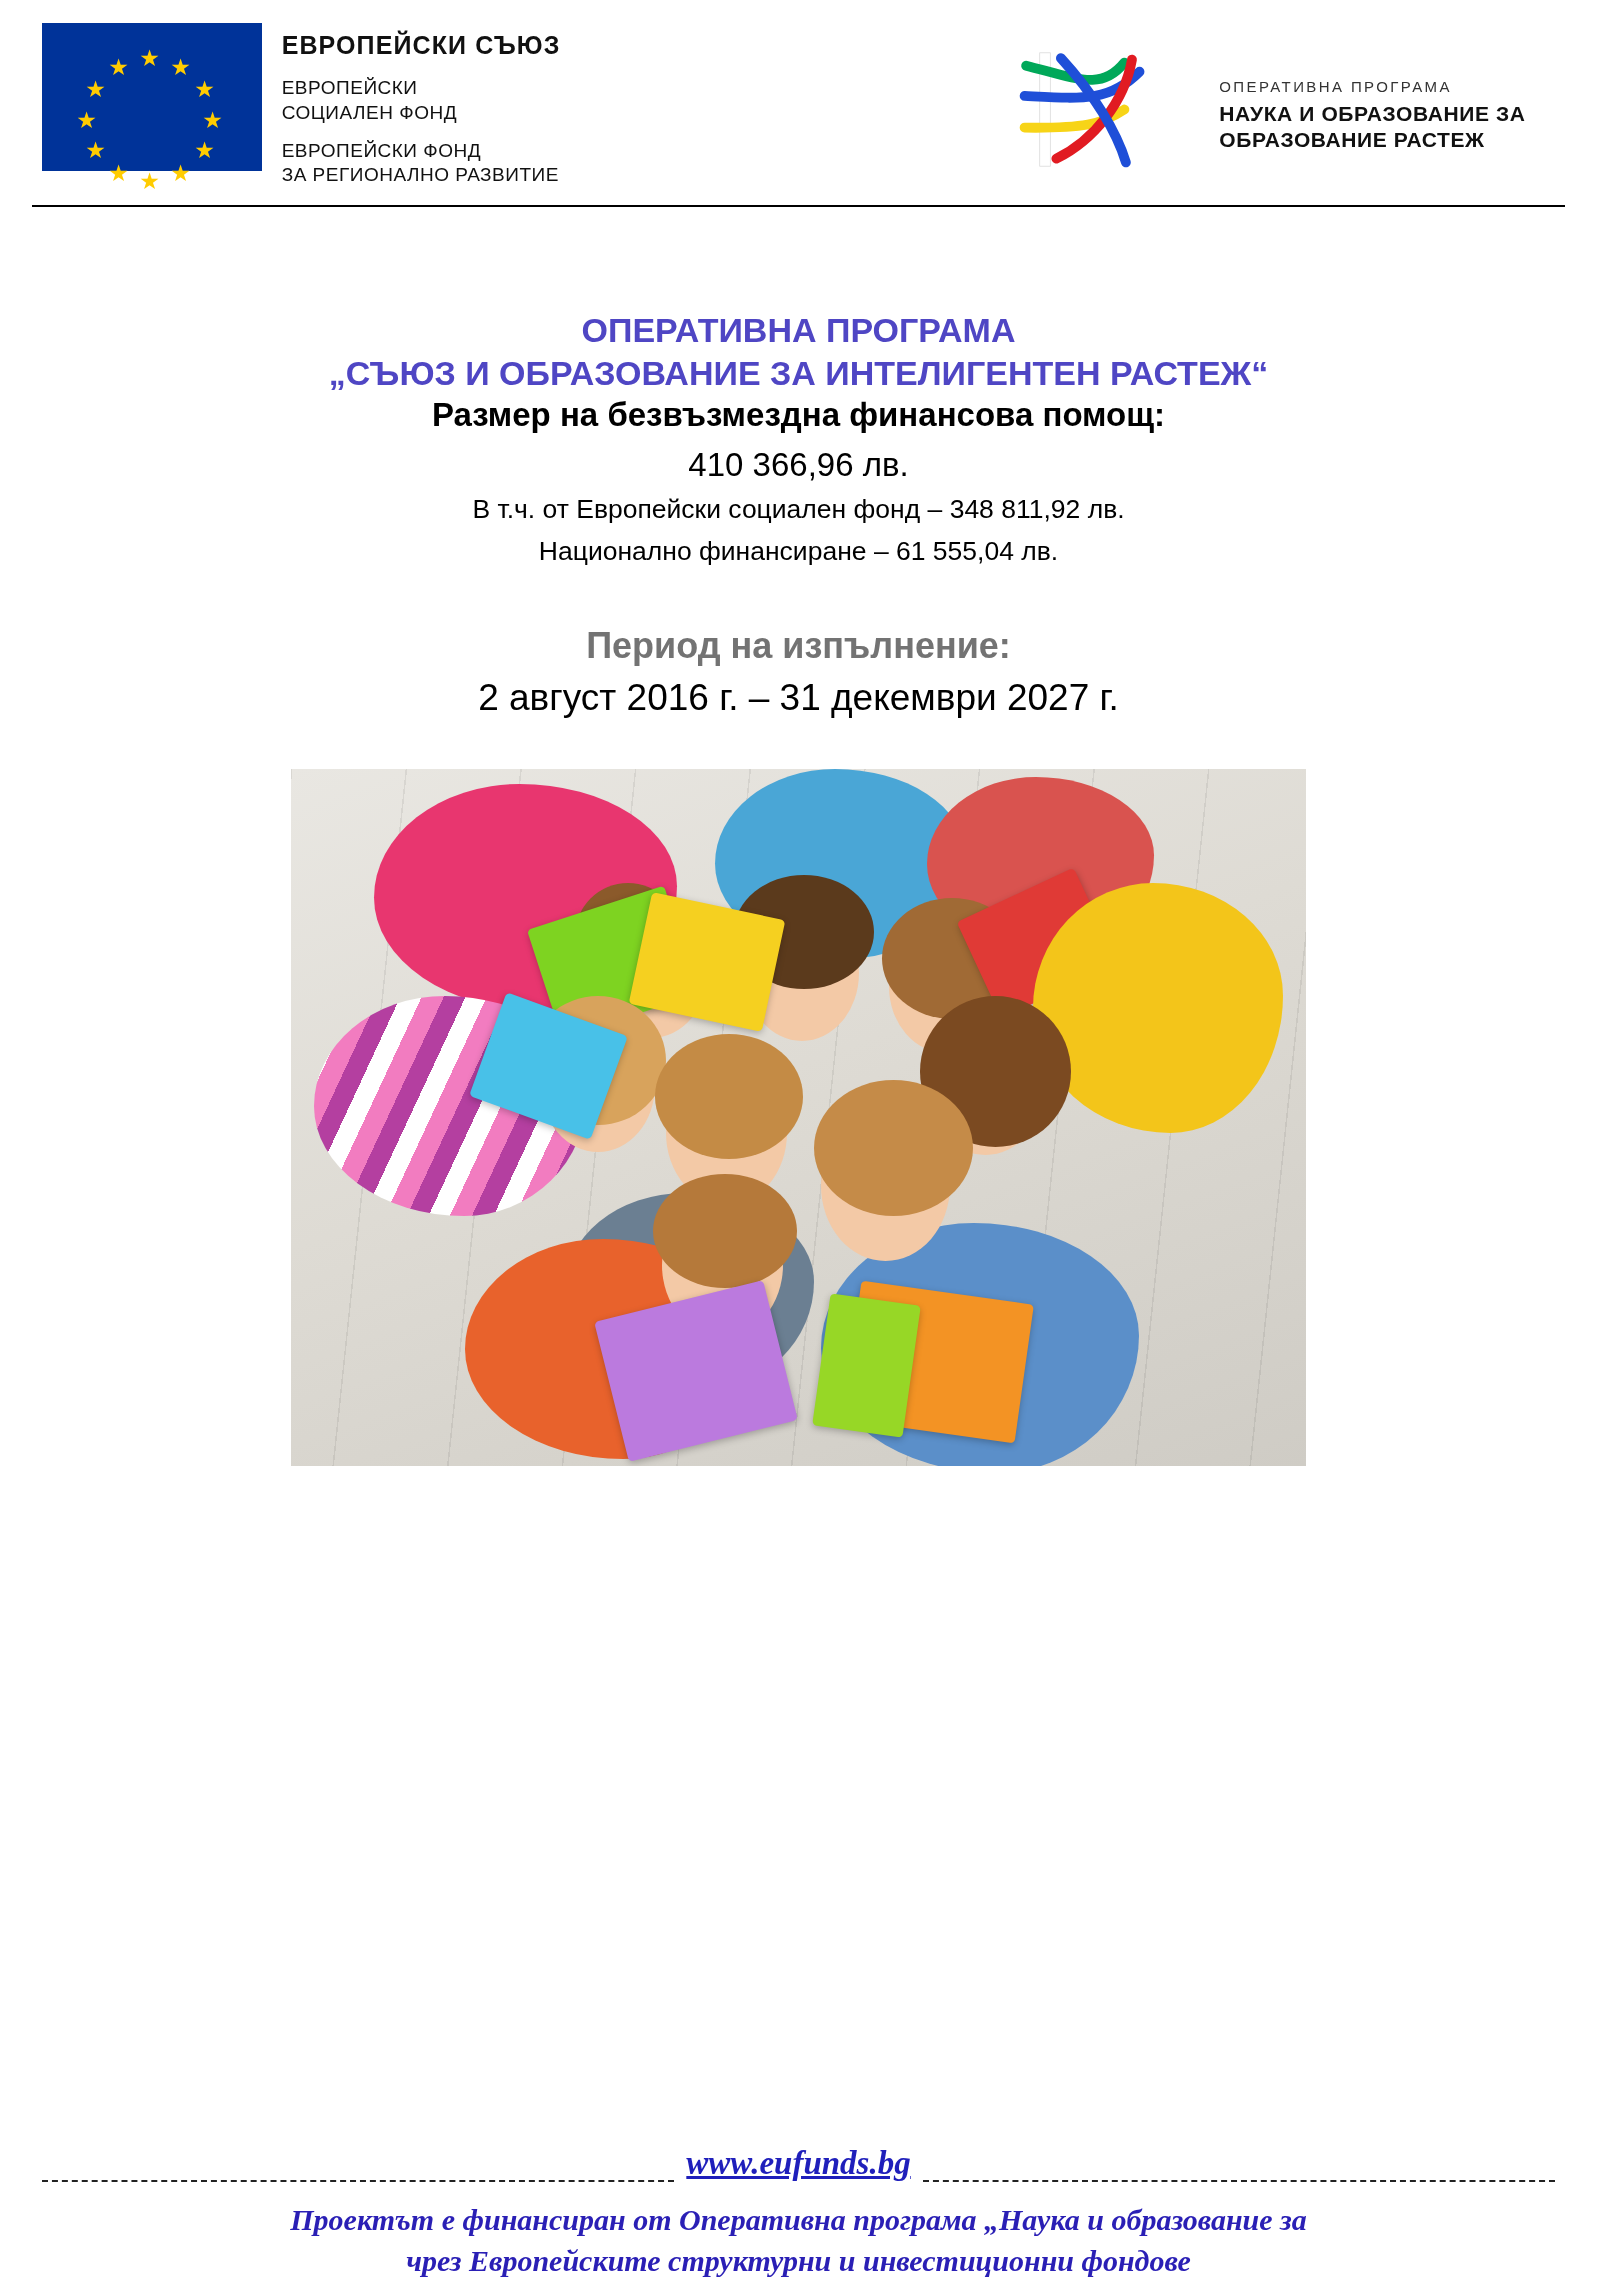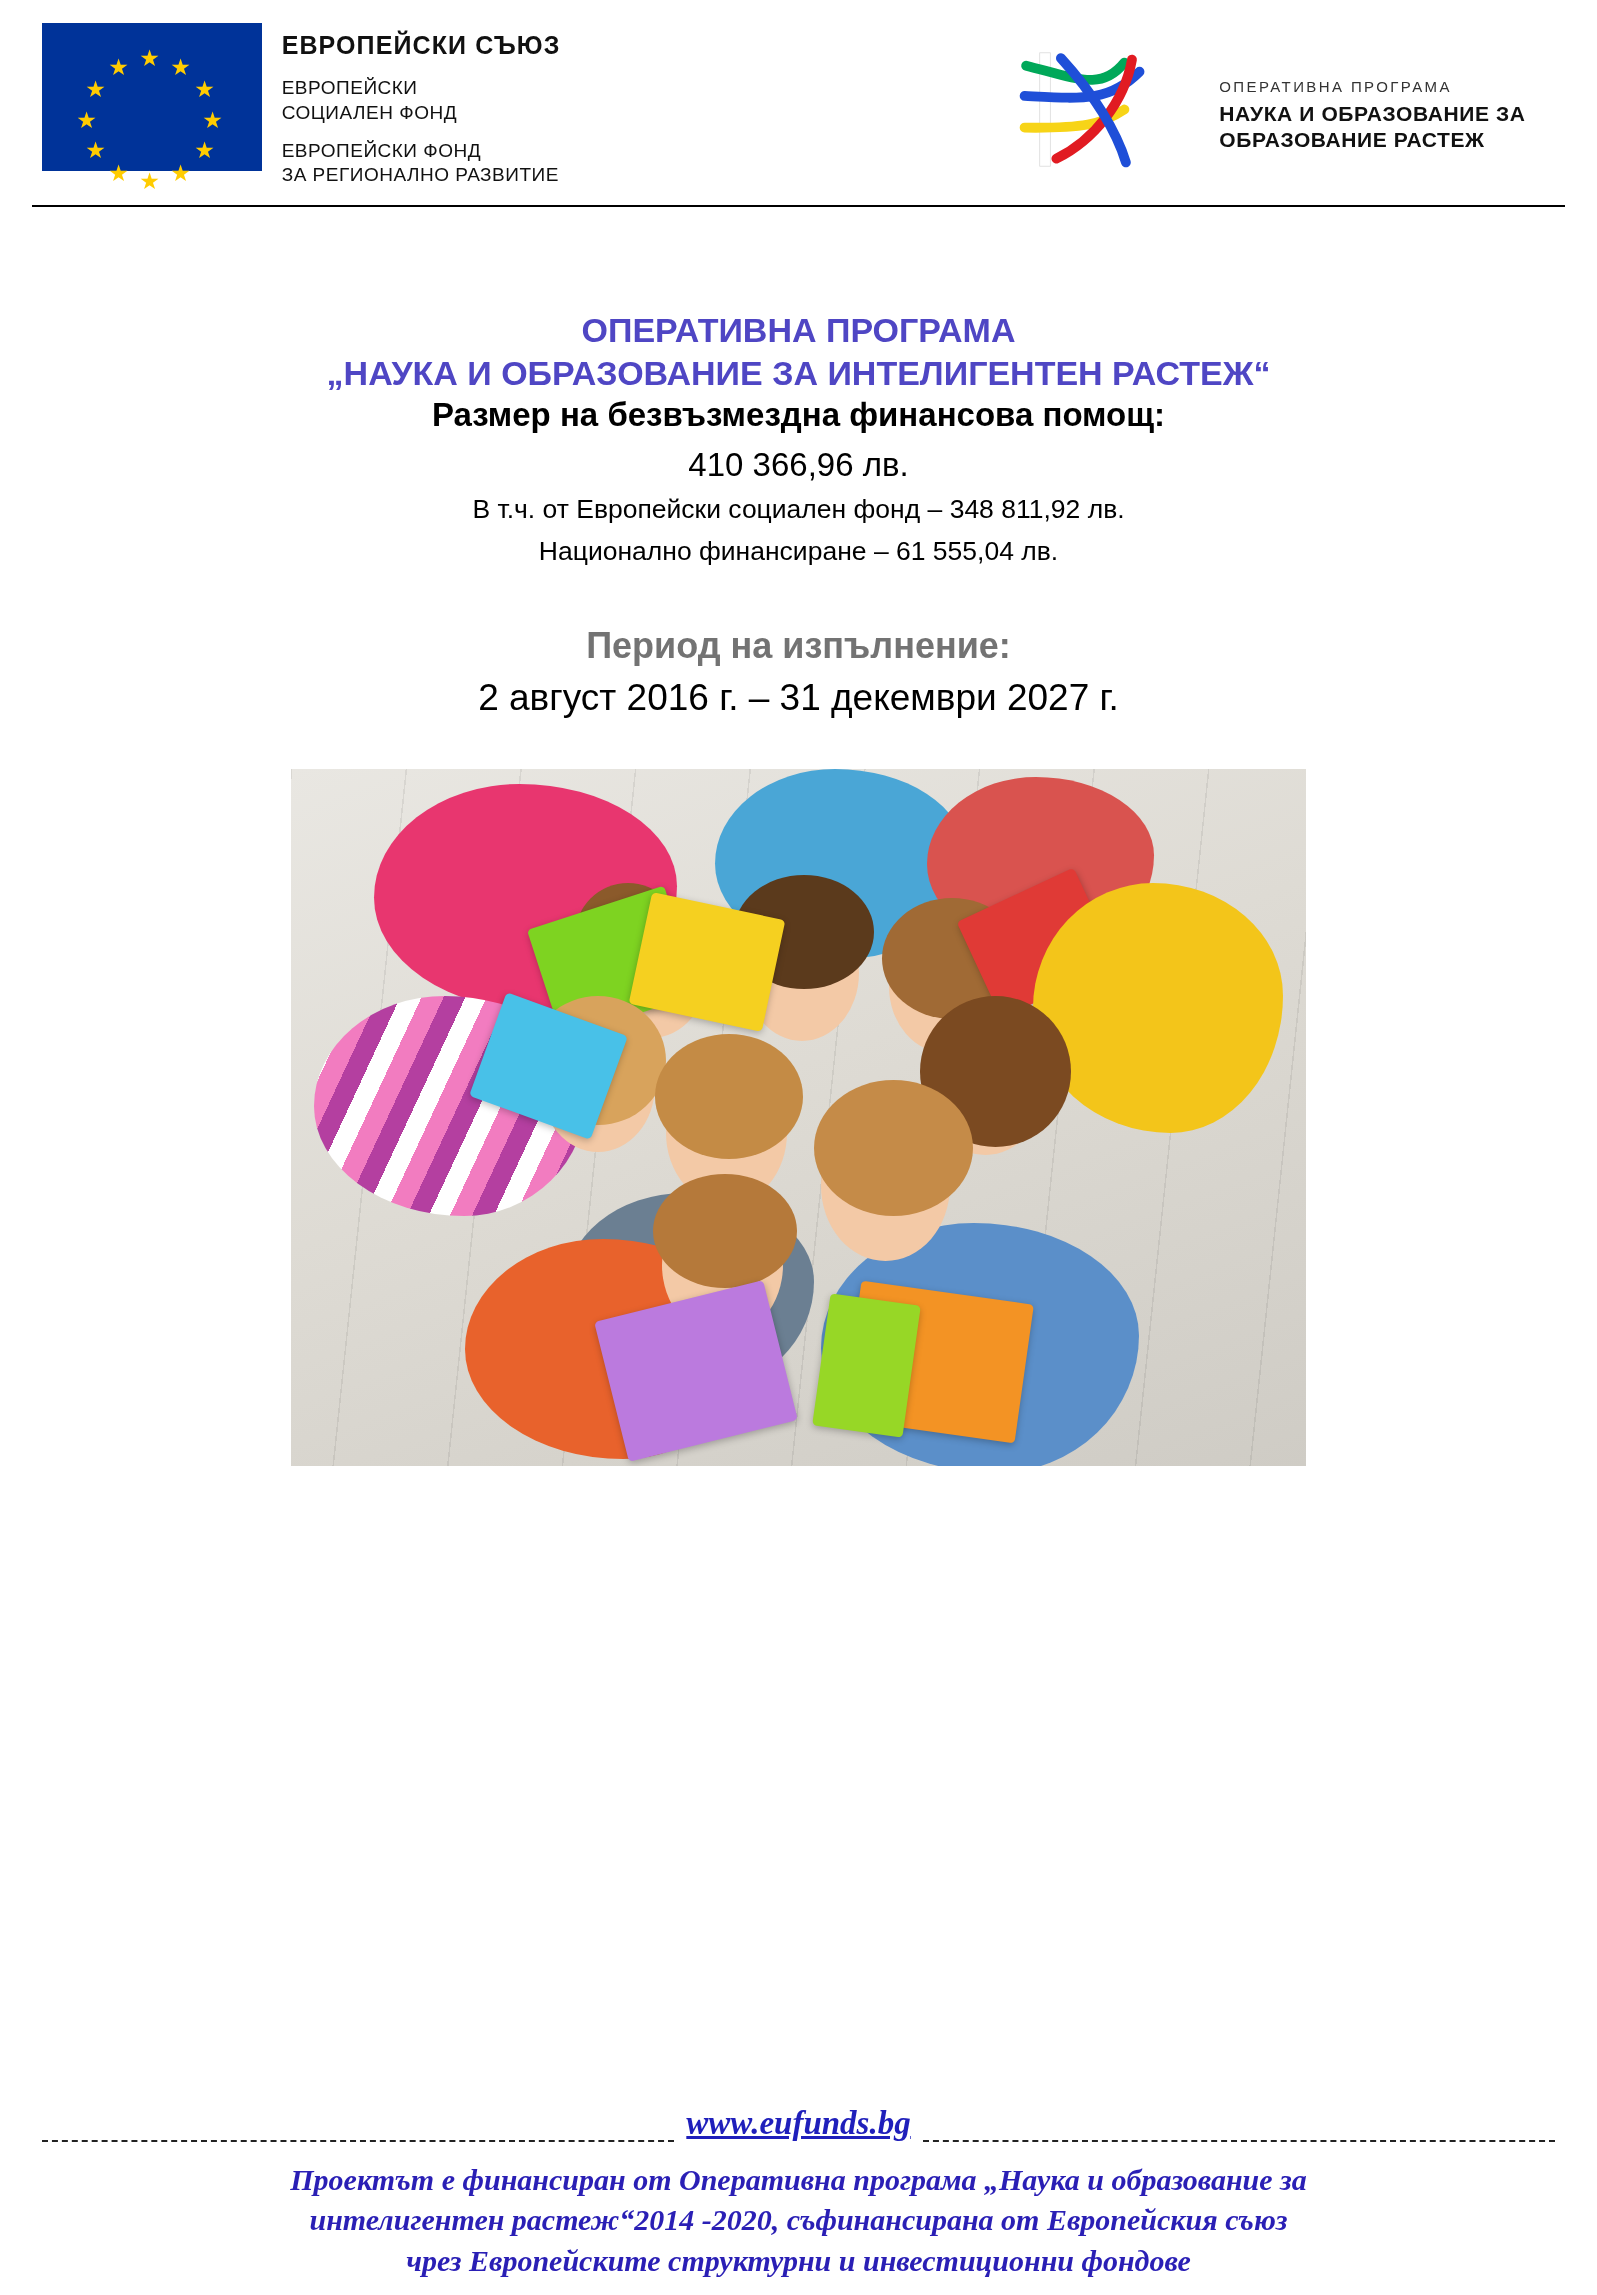--- a/index.html
+++ b/index.html
@@ -272,21 +272,21 @@
       </div>
     </div>
   </div>
 </div>
 <hr class="header-rule">
 
 <div class="main">
 
   <div class="op-program-title">
     <div>ОПЕРАТИВНА ПРОГРАМА</div>
-    <div>„НАУКА И ОБРАЗОВАНИЕ ЗА ИНТЕЛИГЕНТЕН РАСТЕЖ“</div>
+    <div>„СЪЮЗ И ОБРАЗОВАНИЕ ЗА ИНТЕЛИГЕНТЕН РАСТЕЖ“</div>
   </div>
 
 
   <div class="grant-label">Размер на безвъзмездна финансова помощ:</div>
   <div class="grant-amount">410 366,96 лв.</div>
   <div class="grant-line">В т.ч. от Европейски социален фонд – 348 811,92 лв.</div>
   <div class="grant-line">Национално финансиране – 61 555,04 лв.</div>
 
   <div class="period-label">Период на изпълнение:</div>
   <div class="period-value">2 август 2016 г. – 31 декември 2027 г.</div>
@@ -337,17 +337,16 @@
 </div>
 
 <div class="footer">
   <div class="dash-row">
     <div class="dash"></div>
     <a class="site-link" href="#">www.eufunds.bg</a>
     <div class="dash"></div>
   </div>
   <div class="footer-text">
     <div>Проектът е  финансиран от Оперативна програма „Наука и образование за</div>
-    <div>интелигентен растеж“2014 -2020, съфинансирана от Европейския съюз</div>
     <div>чрез Европейските структурни и инвестиционни фондове</div>
   </div>
 </div>
 
 
 </body></html>

